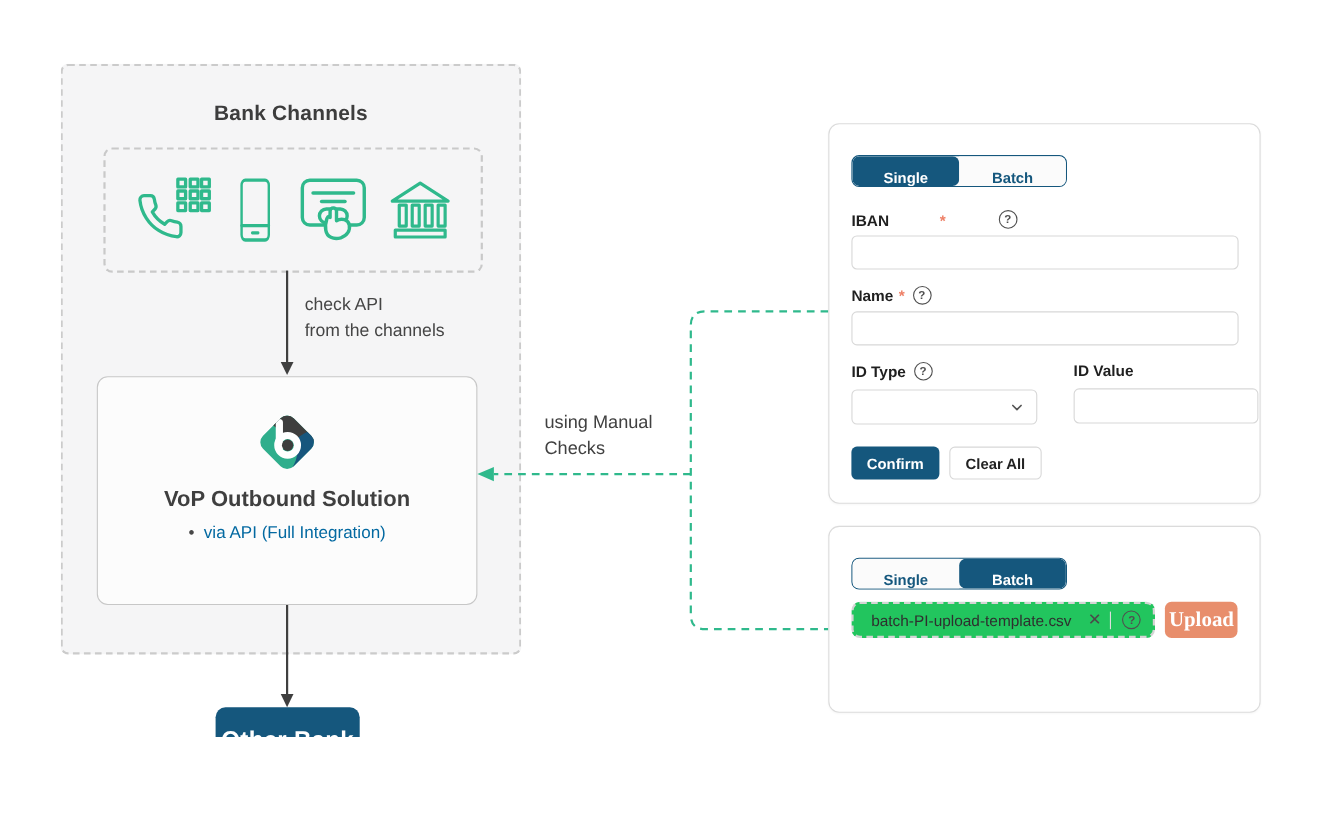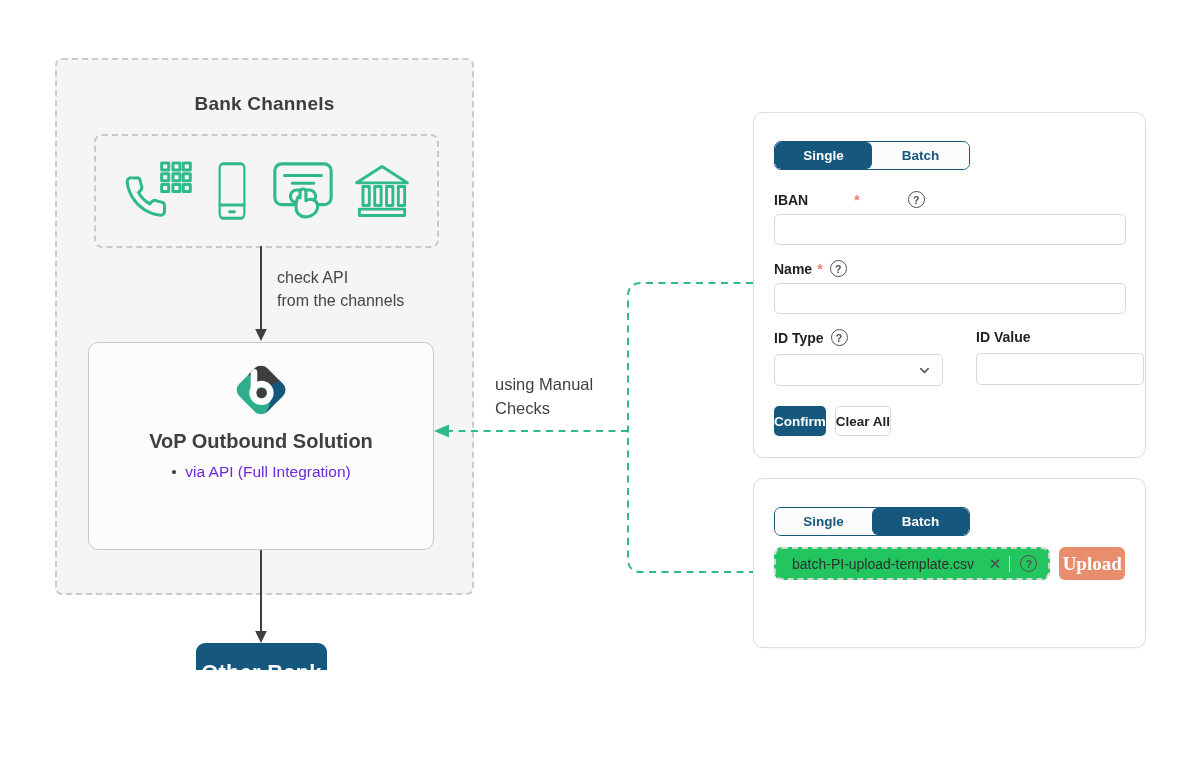--- a/index.html
+++ b/index.html
@@ -20,24 +20,24 @@
     border:2px dashed #C9C9C9; border-radius:8px;
     display:flex; align-items:center; justify-content:space-evenly; padding:0 8px;}
   .chan-icon svg{display:block;}
   .icon-g{stroke:var(--green); fill:none; stroke-width:3.2; stroke-linecap:round; stroke-linejoin:round;}
   .fill-bg{fill:#F5F5F6;}
 
   .api-label{position:absolute; left:277px; top:266px; font-size:16px; line-height:23px; color:#454545;}
 
   .vop-box{position:absolute; left:88px; top:342px; width:346px; height:208px;
     background:#FCFCFC; border:1.5px solid #C7C7C7; border-radius:10px;
-    display:flex; flex-direction:column; align-items:center; padding-top:16px;}
+    display:flex; flex-direction:column; align-items:center; padding-top:28px;}
   .vop-title{font-size:20px; font-weight:700; color:var(--text-dark); margin-top:5px;}
   .vop-bullets{list-style:none; margin-top:7px; max-width:312px;}
-  .vop-bullets li{font-size:15.5px; line-height:23px; color:#6d28d9; }
+  .vop-bullets li{font-size:15.5px; line-height:23px; color:#0369a1; }
   .vop-bullets li span::before{content:"•\00a0\00a0"; color:#474747;}
 
   .other-bank{position:absolute; left:196px; top:643px; width:131px; height:59px;
     background:var(--navy); border-radius:9px; display:flex; align-items:center; justify-content:center;
     color:#fff; font-size:22px; font-weight:700; letter-spacing:.2px;}
 
   .manual-label{position:absolute; left:495px; top:372px; font-size:16.5px; line-height:24px; color:#414141;}
 
   #wires{position:absolute; left:0; top:0; width:1200px; height:761px; pointer-events:none;}
   .wire-black{stroke:#3F3F3F; stroke-width:2; fill:none;}
@@ -47,42 +47,42 @@
 
   
   .panel{position:absolute; left:753px; width:393px; background:#fff;
     border:1px solid #DBDBDB; border-radius:10px; padding:28px 20px 0 20px;
     box-shadow:0 1px 2px rgba(0,0,0,.03);}
   .panel-single{top:112px; height:346px;}
   .panel-batch{top:478px; height:170px;}
 
   .tab-group{display:flex; width:196px; height:29px; border:1px solid var(--navy);
     border-radius:7px; overflow:hidden; background:#FBFBFB;}
-  .tab{flex:1; display:flex; align-items:center; justify-content:center;
+  .tab{flex:1; display:flex; align-items:flex-end; justify-content:center;
     font-size:13.5px; font-weight:700; color:var(--navy); cursor:pointer; background:#FBFBFB;}
   .tab.active{background:var(--navy); color:#fff; border-radius:6px;}
 
   .field-label{display:flex; align-items:center; gap:5px; font-size:14px; font-weight:700; color:#1F1F1F;}
   .req{color:var(--asterisk); font-weight:700; font-size:14px;}
   .help{width:17px; height:17px; border:1.4px solid #4F4F4F; border-radius:50%;
     display:inline-flex; align-items:center; justify-content:center;
     font-size:10.5px; font-weight:700; color:#4F4F4F; margin-left:2px;}
   .txt-input{width:352px; height:31px; border:1px solid #D8D8D8; border-radius:5px;
     background:#fff; font-size:14px; padding:0 10px; outline:none; display:block;}
   .mt21{margin-top:21px;gap:46px;} .mt15{margin-top:15px;} .mt6{margin-top:6px;}
 
   .id-row{display:flex; gap:33px; margin-top:15px;}
   .id-col-left{width:169px;} .id-col-right{width:168px;}
   .select-box{width:169px; height:32px; border:1px solid #D8D8D8; border-radius:5px; background:#fff;
     display:flex; align-items:center; justify-content:flex-end; padding-right:10px; margin-top:8px; cursor:pointer;}
   .small-input{width:168px; height:32px; border:1px solid #D8D8D8; border-radius:5px;
     background:#fff; font-size:14px; padding:0 10px; outline:none; margin-top:8px; display:block;}
 
   .btn-row{display:flex; gap:9px; margin-top:20px;}
-  .btn{height:30px; border-radius:5px; font-size:13.5px; font-weight:700; padding:0 0;
+  .btn{height:30px; border-radius:5px; font-size:13.5px; font-weight:700; padding:0 14px;
     display:flex; align-items:center; justify-content:center; cursor:pointer; border:none;}
   .btn-confirm{background:var(--navy); color:#fff;}
   .btn-clear{background:#fff; color:#222; border:1px solid #D8D8D8;}
 
   .upload-heading{font-size:18px; font-weight:700; color:#181818; margin-top:22px;}
   .file-row{display:flex; gap:9px; margin-top:11px; align-items:center;}
   .file-field{width:278px; height:33px; border:2px dashed #D4D4D4; border-radius:8px;
     display:flex; align-items:center; padding:0 11px 0 16px; background:#22c55e; cursor:pointer;}
   .file-name{font-size:14px; color:#2F2F2F; flex:1; white-space:nowrap; overflow:hidden;}
   .x-icon{font-size:15px; color:#4A4A4A; cursor:pointer; line-height:1;}

